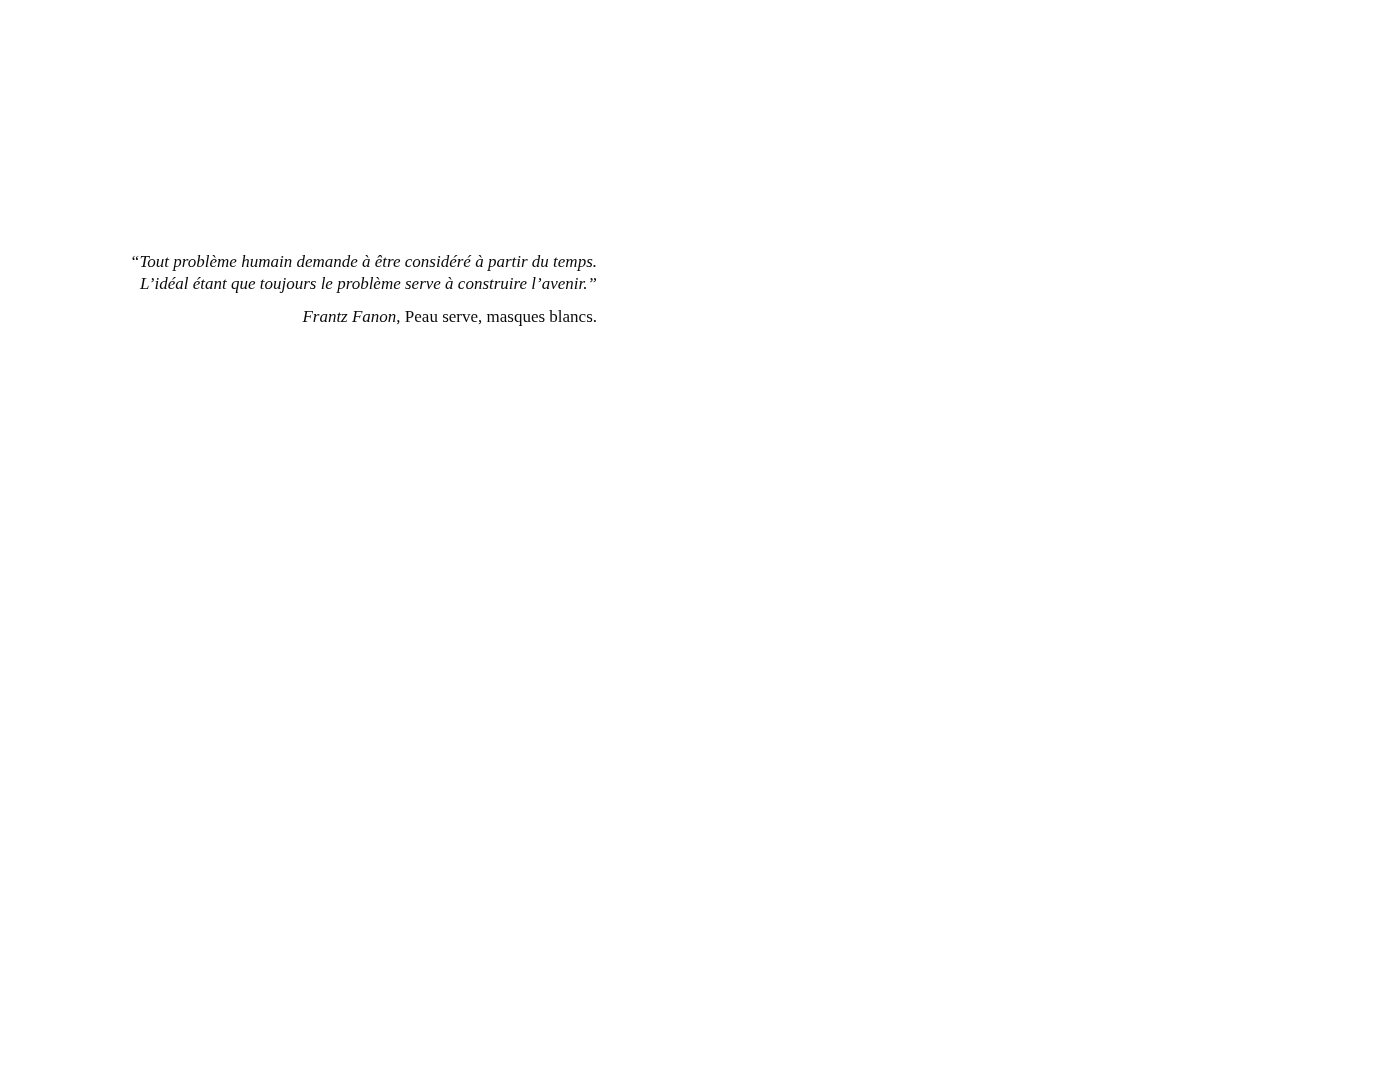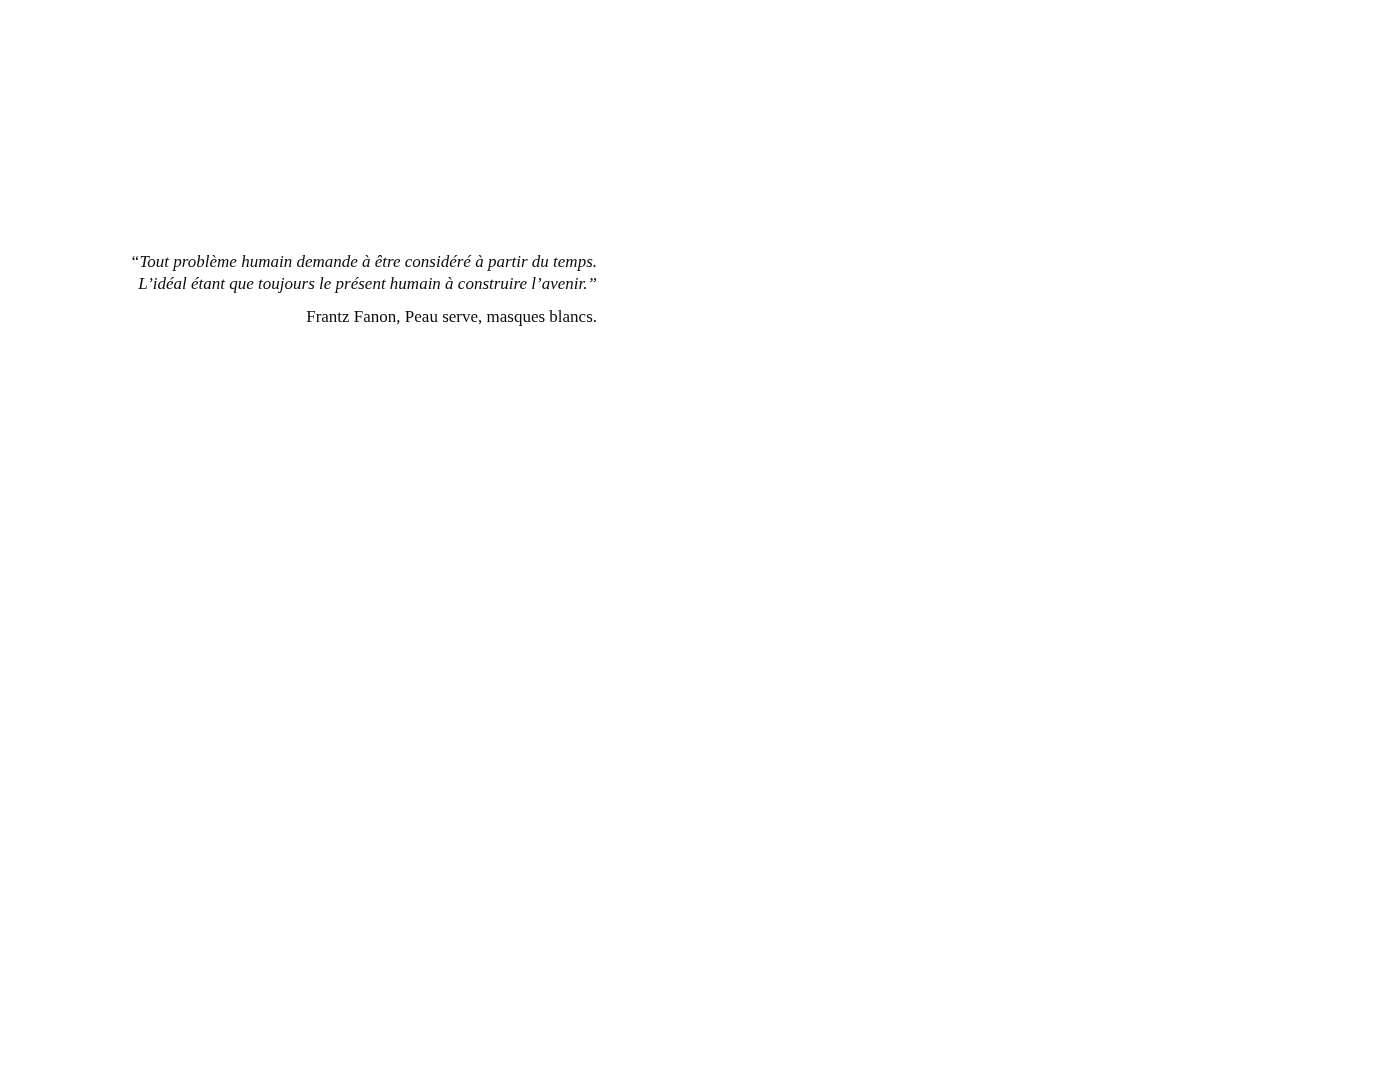--- a/index.html
+++ b/index.html
@@ -39,35 +39,36 @@
     font-size: 17px;
     line-height: 22px;
   }
   .epigraph-quote {
     font-style: italic;
   }
   .epigraph-attribution {
     margin-top: 11px;
   }
   .attribution-author {
+    font-style: italic;
   }
   .attribution-work {
     font-style: normal;
   }
 </style>
 </head>
 <body>
 
 <div class="spread">
 
   <div class="page page-left">
     <div class="epigraph">
       <div class="epigraph-quote">
         <span>“Tout problème humain demande à être considéré à partir du temps.</span><br>
-        <span>L’idéal étant que toujours le présent humain à construire l’avenir.”</span>
+        <span>L’idéal étant que toujours le problème serve à construire l’avenir.”</span>
       </div>
       <div class="epigraph-attribution">
         <span class="attribution-author">Frantz Fanon</span><span class="attribution-work">, Peau serve, masques blancs.</span>
       </div>
     </div>
   </div>
 
   <div class="page page-right">
 
     

